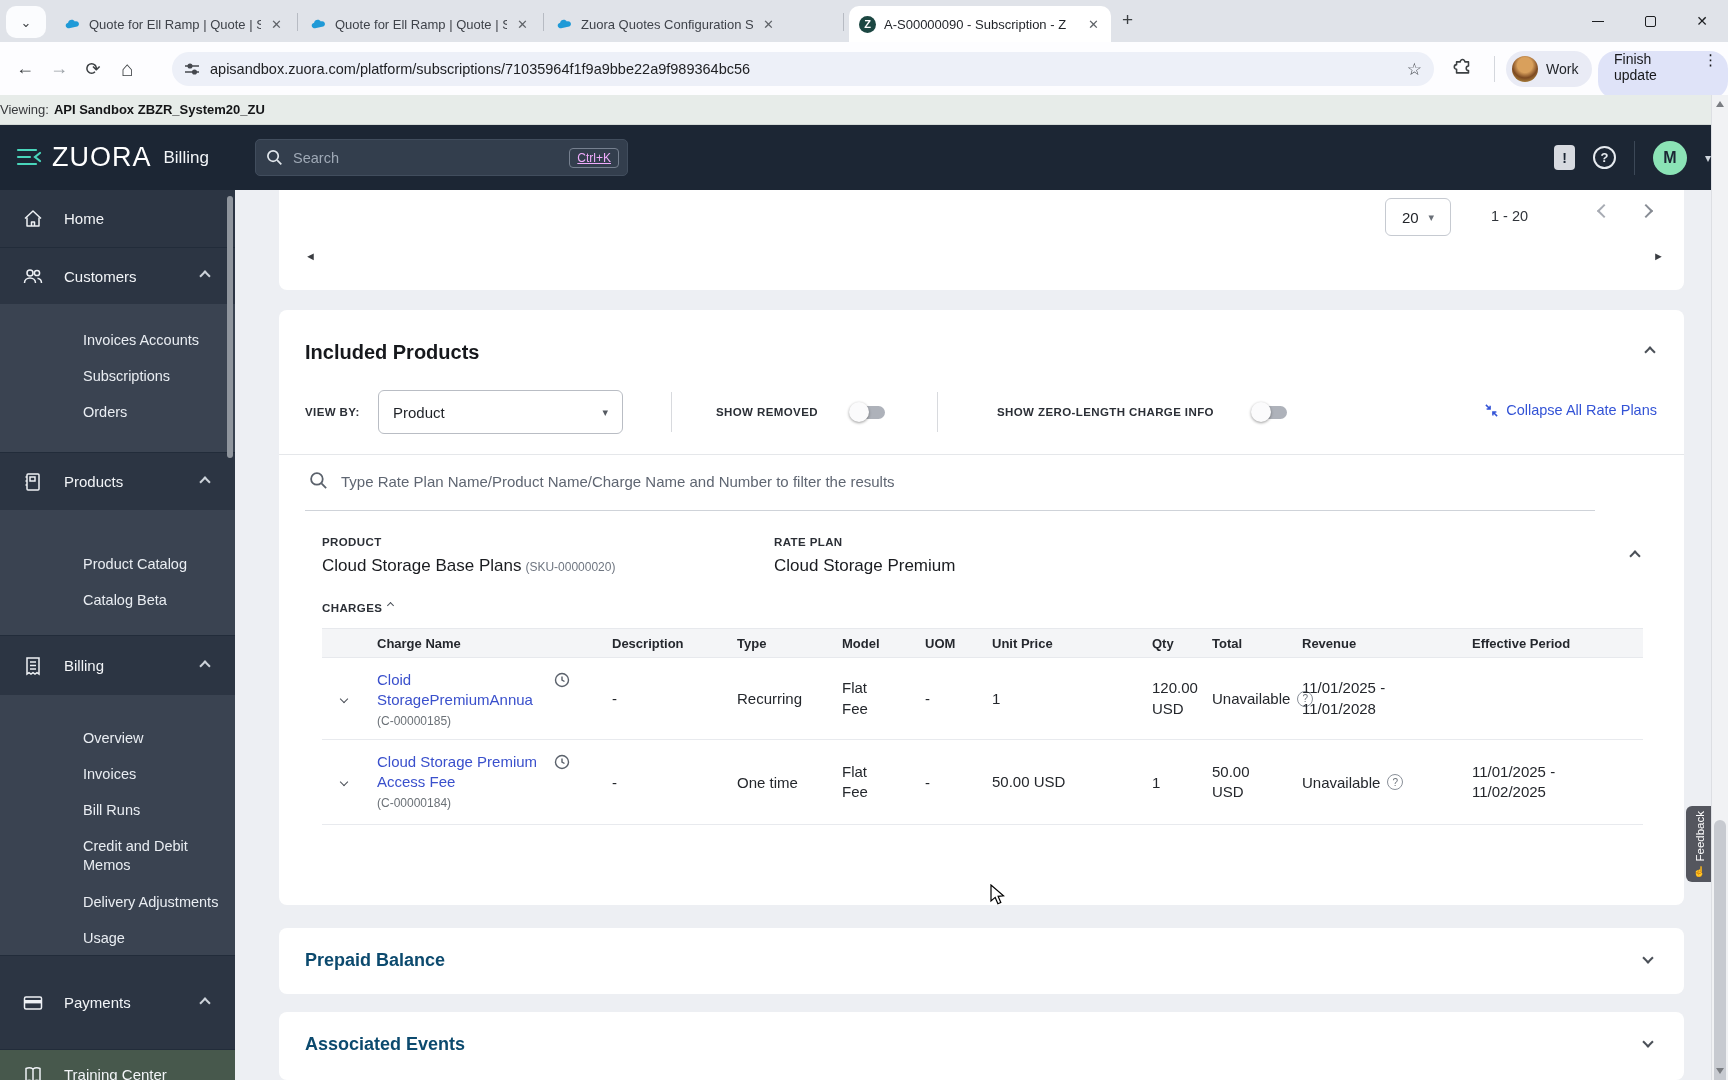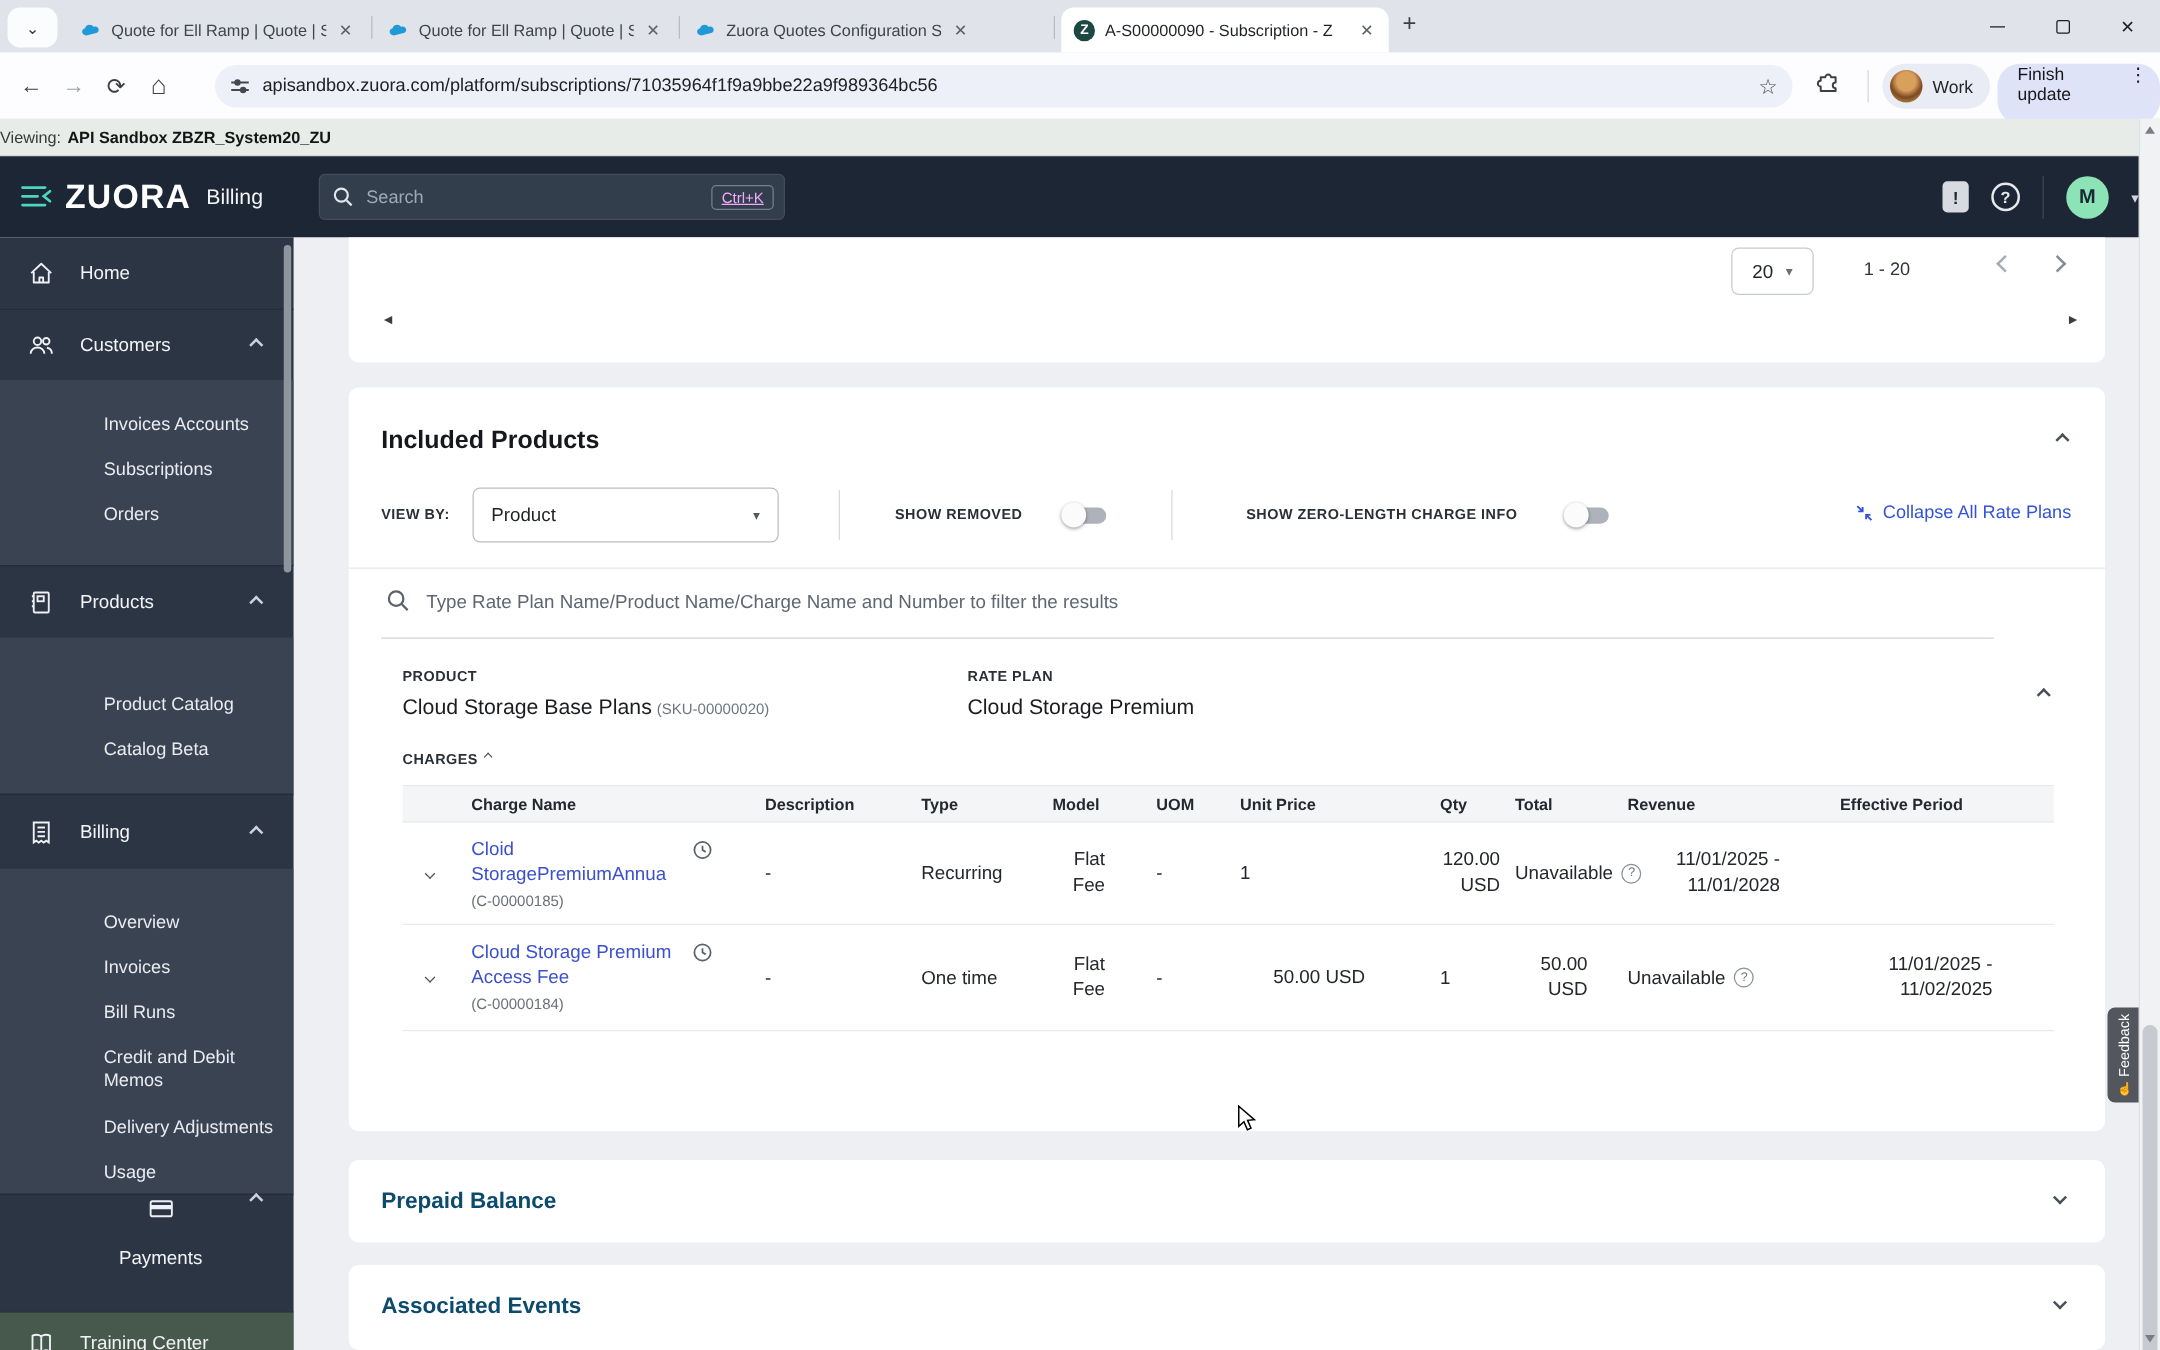--- a/index.html
+++ b/index.html
@@ -38,21 +38,21 @@
   .dots { font-size:15px; color:#17181b; }
 
   
   .env-banner { position:absolute; left:0; top:95px; width:1728px; height:30px; background:#e7ece9; display:flex; align-items:center; font-size:13px; color:#37393c; border-bottom:1px solid #d4d9d6; }
   .env-banner b { color:#141517; margin-left:5px; }
 
   
   .app-header { position:absolute; left:0; top:125px; width:1728px; height:65px; background:#1c2634; display:flex; align-items:center; }
   .collapse-menu { position:absolute; left:16px; top:22px; }
   .logo { position:absolute; left:52px; top:0; height:65px; display:flex; align-items:center; gap:12px; }
-  .logo .z { color:#ffffff; font-size:27px; font-weight:bold; letter-spacing:1px; }
+  .logo .z { color:#ffffff; font-size:27px; font-weight:normal; letter-spacing:1px; }
   .logo .prod { color:#f2f5f8; font-size:17px; }
   .hdr-search { position:absolute; left:255px; top:14px; width:373px; height:37px; background:#333e4d; border:1px solid #414d5d; border-radius:5px; display:flex; align-items:center; padding:0 8px 0 10px; }
   .hdr-search .ph { color:#9fa9b6; font-size:14.5px; margin-left:10px; flex:1; }
   .kbd { border:1px solid #76808f; border-radius:4px; padding:2px 7px; font-size:12px; color:#f0abfc;text-decoration:underline; }
   .hdr-right { position:absolute; right:17px; top:0; height:65px; display:flex; align-items:center; gap:18px; }
   .alert-icon { width:21px; height:25px; background:#d7dae0; border-radius:4px; display:flex; align-items:center; justify-content:center; color:#1c2634; font-weight:bold; font-size:14px; }
   .help-icon { width:23px; height:23px; border:2px solid #e6eaef; border-radius:50%; display:flex; align-items:center; justify-content:center; color:#e6eaef; font-size:13px; font-weight:bold; }
   .hdr-divider { width:1px; height:34px; background:#3c4857; }
   .avatar { width:34px; height:34px; border-radius:50%; background:#8be3b6; color:#1c2634; display:flex; align-items:center; justify-content:center; font-size:16px; font-weight:bold; }
   .avatar-caret { color:#cfd5dd; font-size:12px; }
@@ -120,21 +120,21 @@
   .t-head { background:#f4f5f7; border-top:1px solid #e7e9ed; border-bottom:1px solid #e7e9ed; height:30px; }
   .t-head > div { display:flex; align-items:center; padding-left:12px; font-size:13px; font-weight:bold; color:#25282e; }
   .t-row { border-bottom:1px solid #e8eaee; }
   .t-row > div { display:flex; align-items:center; padding-left:12px; font-size:15px; color:#24272c; }
   .t-row.r1 { height:82px; } .t-row.r2 { height:85px; }
   .cell-expand { justify-content:center; padding-left:0 !important; }
   .name-cell { position:relative; display:block !important; padding-top:12px; }
   .name-link { display:block; width:170px; color:#3a50cc; font-size:15px; line-height:1.35; }
   .name-num { display:block; margin-top:3px; font-size:12px; color:#6b7177; }
   .clock { position:absolute; right:30px; top:14px; }
-  .wrap-cell span { display:block;text-align:right; }
+  .wrap-cell span { display:block; }
   .w-model { width:42px; line-height:1.35; }
   .w-price { width:100px; line-height:1.35; }
   .w-total { width:58px; line-height:1.35; }
   .w-period { width:122px; line-height:1.35; }
   .q-icon { width:16px; height:16px; border:1.4px solid #8a9099; border-radius:50%; display:inline-flex; align-items:center; justify-content:center; font-size:10px; color:#6d737b; margin-left:7px; flex:0 0 auto; }
   .rev-cell { white-space:nowrap; }
 
   
   .prepaid-card { left:44px; top:738px; width:1405px; height:66px; }
   .events-card { left:44px; top:822px; width:1405px; height:68px; }
@@ -360,21 +360,21 @@
     <div class="sb-sub-item" style="height:56px;padding-right:30px;line-height:1.3;">
         <span>Credit and Debit Memos</span>
       </div>
     <div class="sb-sub-item" style="height:36px;">
         <span>Delivery Adjustments</span>
       </div>
     <div class="sb-sub-item" style="height:36px;">
         <span>Usage</span>
       </div>
   </div>
-  <div class="sb-row" style="height:94px;flex-direction:column;">
+  <div class="sb-row" style="height:94px;">
     <svg class="sb-icon" viewBox="0 0 22 22">
         <g fill="none" stroke="#eef1f5" stroke-width="1.5">
           <rect x="2.5" y="5" width="17" height="12" rx="1.5"></rect>
           <rect x="2.5" y="8" width="17" height="3.4" fill="#eef1f5" stroke="none"></rect>
         </g>
       </svg>
     <span>Payments</span>
     <span class="chev up"></span>
   </div>
   <div class="sb-row training-row" style="height:50px;">

